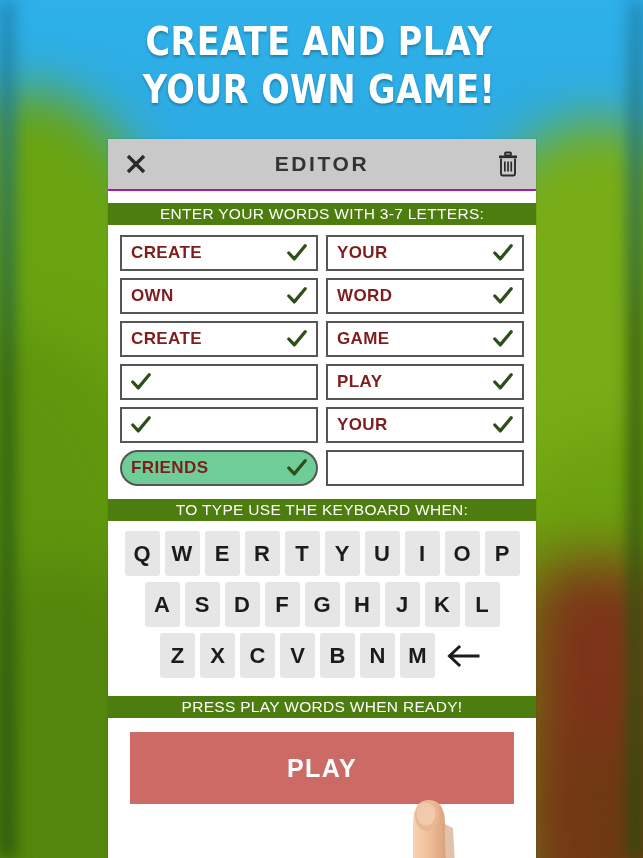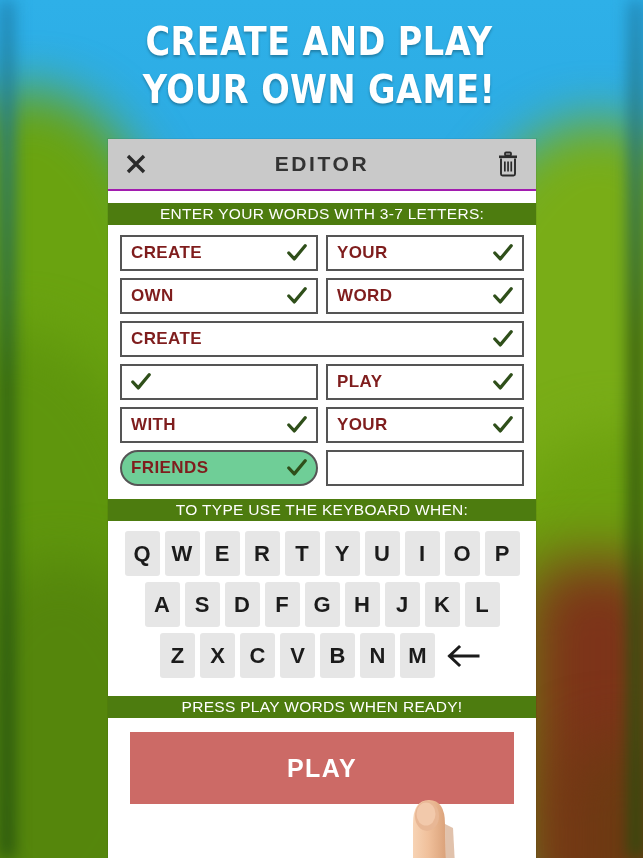--- a/index.html
+++ b/index.html
@@ -342,39 +342,44 @@
       </div>
     </div>
 
     <div class="word-row">
       <div class="word-cell">
         <span class="wtext">CREATE</span>
         <svg class="wcheck" viewBox="0 0 22 22">
             <path d="M2 11 L8 17.5 L20 3" stroke="#2f4f1a" stroke-width="3.6" fill="none" stroke-linecap="round" stroke-linejoin="round"></path>
           </svg>
       </div>
+      <div class="word-cell">
+        <span class="wtext">GAME</span>
+        <svg class="wcheck" viewBox="0 0 22 22">
+            <path d="M2 11 L8 17.5 L20 3" stroke="#2f4f1a" stroke-width="3.6" fill="none" stroke-linecap="round" stroke-linejoin="round"></path>
+          </svg>
+      </div>
     </div>
 
     <div class="word-row">
       <div class="word-cell">
         <svg class="wcheck" viewBox="0 0 22 22">
             <path d="M2 11 L8 17.5 L20 3" stroke="#2f4f1a" stroke-width="3.6" fill="none" stroke-linecap="round" stroke-linejoin="round"></path>
           </svg>
       </div>
       <div class="word-cell">
         <span class="wtext">PLAY</span>
         <svg class="wcheck" viewBox="0 0 22 22">
             <path d="M2 11 L8 17.5 L20 3" stroke="#2f4f1a" stroke-width="3.6" fill="none" stroke-linecap="round" stroke-linejoin="round"></path>
           </svg>
       </div>
     </div>
 
     <div class="word-row">
       <div class="word-cell">
-        <span class="wtext">WITH</span>
         <svg class="wcheck" viewBox="0 0 22 22">
             <path d="M2 11 L8 17.5 L20 3" stroke="#2f4f1a" stroke-width="3.6" fill="none" stroke-linecap="round" stroke-linejoin="round"></path>
           </svg>
       </div>
       <div class="word-cell">
         <span class="wtext">YOUR</span>
         <svg class="wcheck" viewBox="0 0 22 22">
             <path d="M2 11 L8 17.5 L20 3" stroke="#2f4f1a" stroke-width="3.6" fill="none" stroke-linecap="round" stroke-linejoin="round"></path>
           </svg>
       </div>

